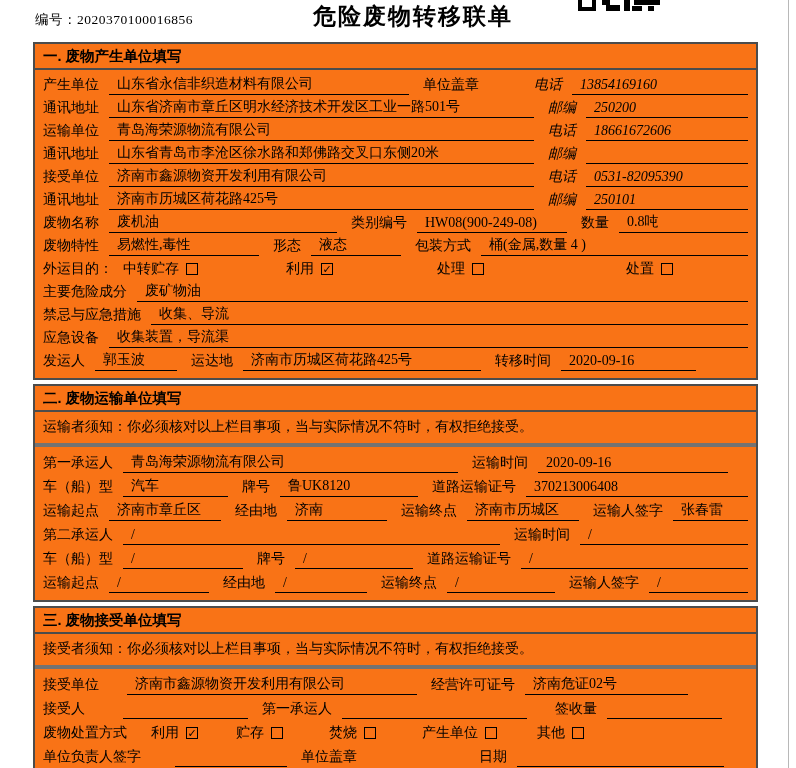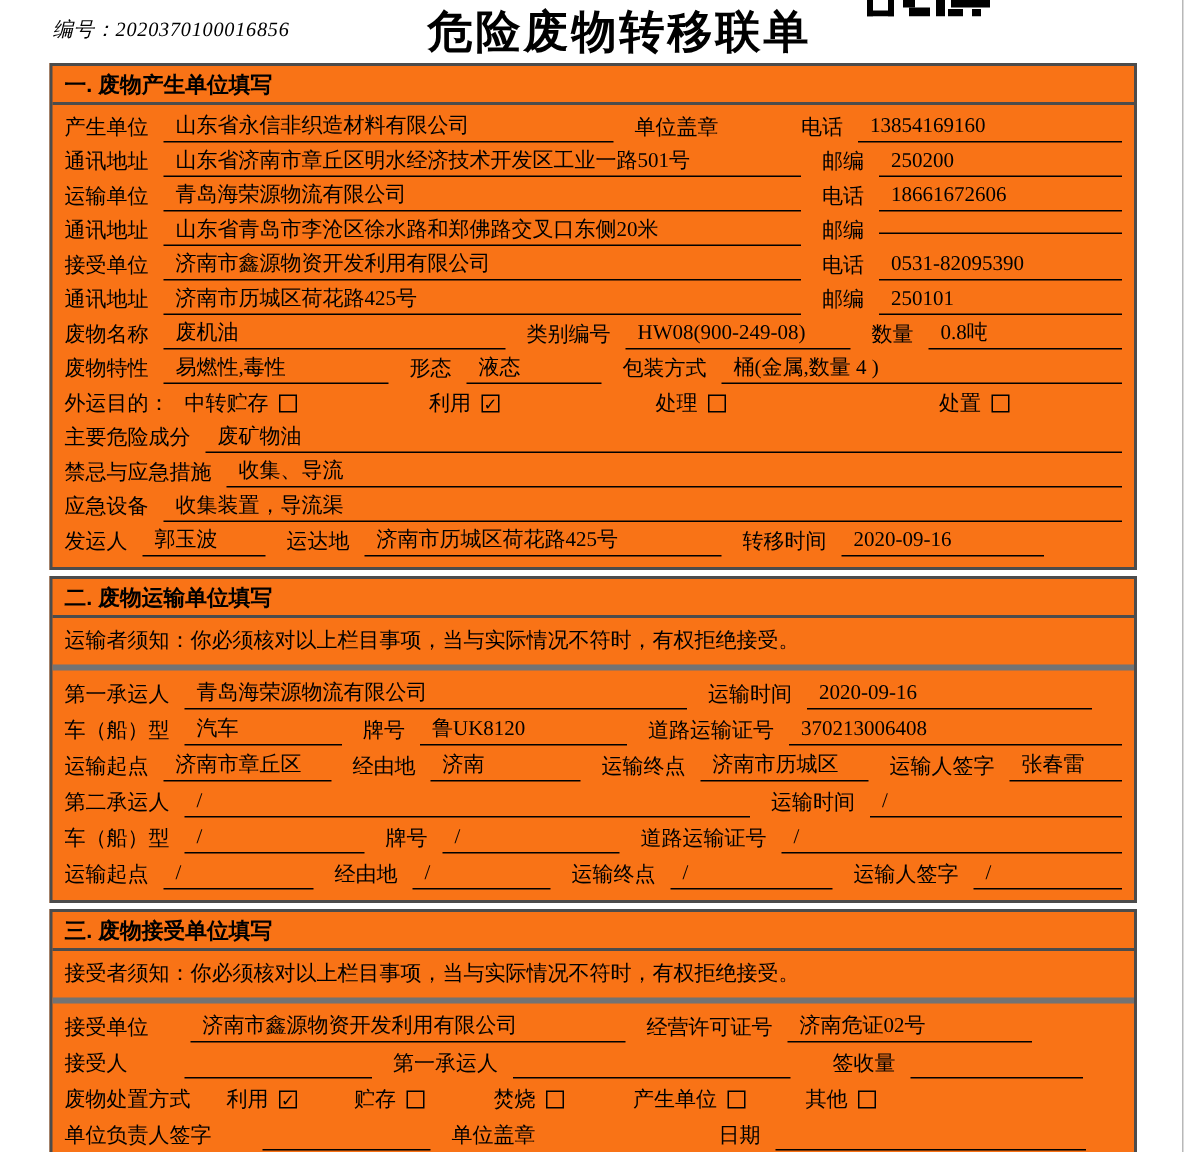--- a/index.html
+++ b/index.html
@@ -7,24 +7,24 @@
   body {
     width:796px; height:768px; background:#ffffff; color:#000;
     font-family:"Liberation Serif","DejaVu Serif",serif;
     font-size:14px; position:relative; overflow:hidden;
   }
   .page { position:absolute; inset:0; }
   .edge-line { position:absolute; top:0; right:7px; width:0; height:768px; border-left:1px solid #b8b8b8; }
   .qr { position:absolute; left:578px; top:0; }
 
   .doc-header { position:relative; height:42px; }
-  .serial { position:absolute; left:35px; top:11px; font-size:13.5px; letter-spacing:.5px;font-style:italic; }
+  .serial { position:absolute; left:35px; top:11px; font-size:13.5px; letter-spacing:.5px; }
   .title {
     position:absolute; left:90px; right:60px; top:1px; text-align:center;
-    font-size:30px; font-weight:bold; letter-spacing:2px;
+    font-size:23px; font-weight:bold; letter-spacing:2px;
     font-family:"Liberation Sans","DejaVu Sans",sans-serif;
   }
 
   .box { margin:0 0 4px 33px; width:725px; border:2px solid #4c4c4c; background:#f97316; }
   .sec-title {
     font-weight:bold; font-size:14.5px; padding:3px 8px 2px;
     border-bottom:2px solid #4c4c4c;
     font-family:"Liberation Sans","DejaVu Sans",sans-serif;
   }
   .notice { padding:6px 8px 7px; border-bottom:4px solid #737373; }
@@ -32,21 +32,21 @@
   .rows { padding:2px 8px 7px; }
   .row { display:flex; align-items:flex-end; height:23px; white-space:nowrap; }
   .s23 .row { height:24px; }
   .lbl { flex:none; padding-right:10px; padding-bottom:1px; }
   .row .lbl.mid { padding-left:14px; }
   .fill {
     border-bottom:1px solid #000; padding:0 8px 1px; min-width:24px;
     overflow:hidden; text-overflow:clip;
   }
   .grow { flex:1 1 auto; }
-  .rcol { flex:none; margin-left:auto; width:214px; display:flex; align-items:center; }
+  .rcol { flex:none; margin-left:auto; width:214px; display:flex; align-items:flex-end;font-style:italic; }
   .rcol .fill { flex:1 1 auto; }
 
   .opt { display:inline-flex; align-items:center; padding-bottom:1px;justify-content:space-between; }
   .cb {
     display:inline-block; width:12px; height:12px; border:1px solid #000;
     margin-left:7px; text-align:center; line-height:11px; font-size:11px;
     font-family:"DejaVu Sans",sans-serif;
   }
 </style>
 </head>

